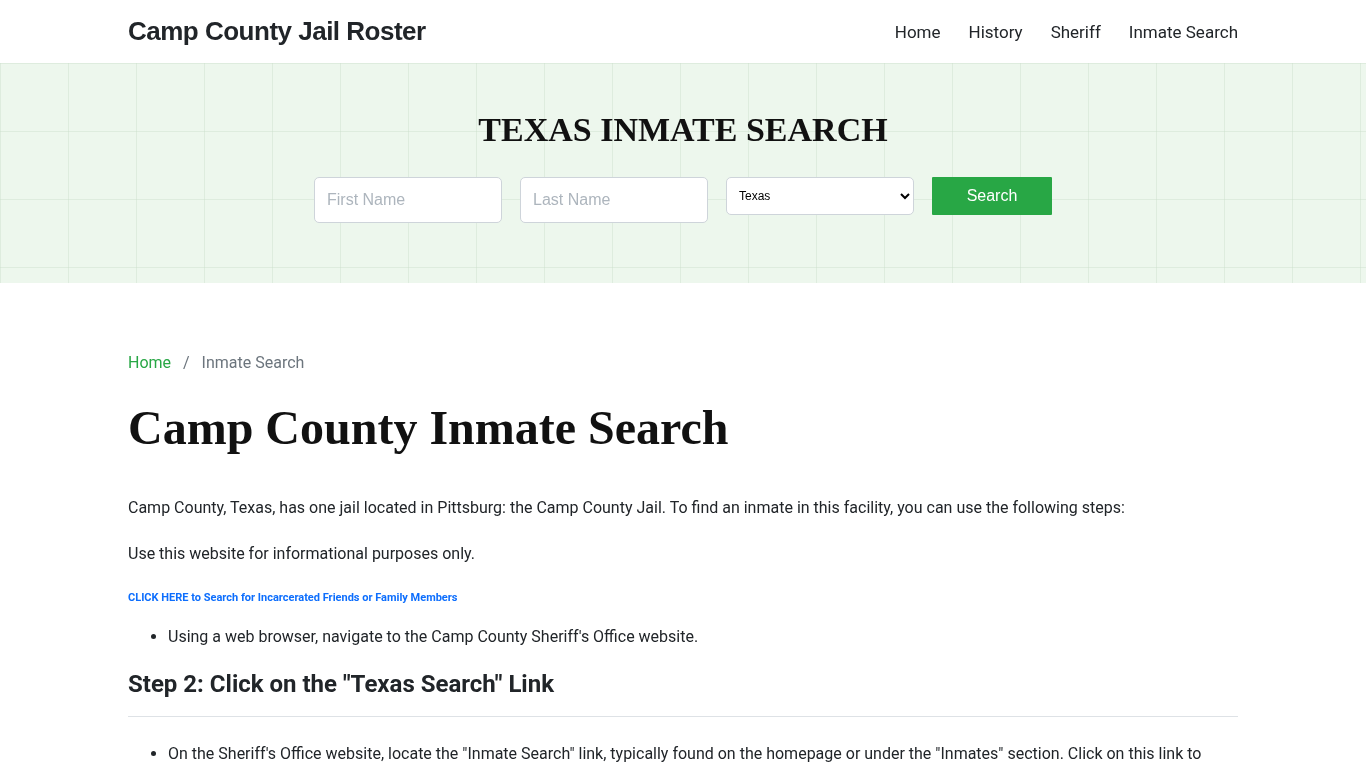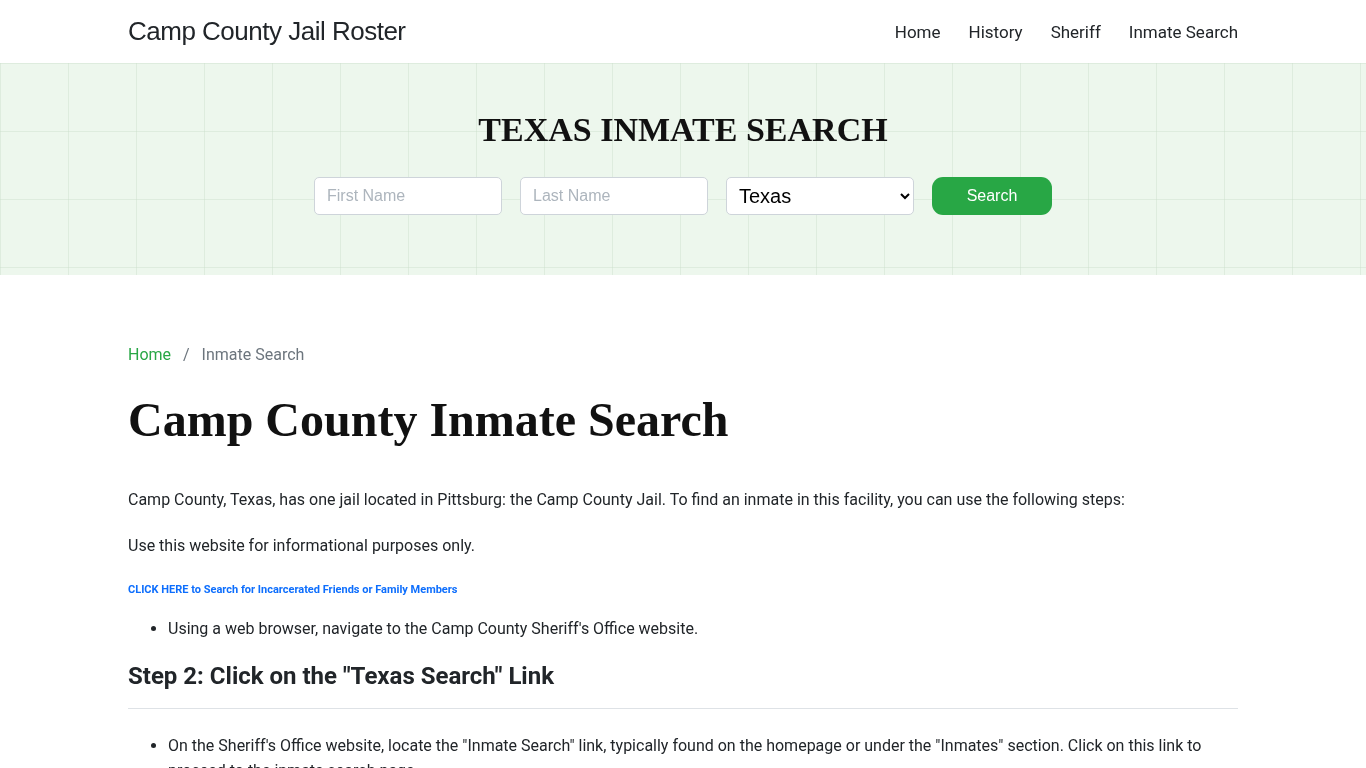--- a/index.html
+++ b/index.html
@@ -14,21 +14,21 @@
     }
     .header {
       display: flex;
       justify-content: space-between;
       align-items: center;
       padding: 16px 128px;
       background: #fff;
     }
     .site-title {
       font-size: 26px;
-      font-weight: 400;
+      font-weight: 700;
       font-family: Arial, sans-serif;
       letter-spacing: -0.5px;
     }
     .nav {
       display: flex;
       gap: 28px;
     }
     .nav a {
       color: #212529;
       text-decoration: none;
@@ -51,46 +51,46 @@
       color: #111;
     }
     .search-form {
       display: flex;
       justify-content: center;
       gap: 18px;
       padding: 0 20px;
     }
     .search-input {
       width: 188px;
-      height: 38px;
+      height: 46px;
       padding: 6px 12px;
       border: 1px solid #ced4da;
       border-radius: 5px;
       font-size: 16px;
       background: #fff;
     }
     .search-input::placeholder {
       color: #adb5bd;
     }
     .search-select {
       width: 188px;
       height: 38px;
       padding: 6px 8px;
       border: 1px solid #ced4da;
       border-radius: 5px;
-      font-size: 20px;
+      font-size: 12px;
       background: #fff;
     }
     .search-button {
       width: 120px;
       height: 38px;
       background: #28a745;
       color: #fff;
       border: none;
-      border-radius: 11px;
+      border-radius: 1px;
       font-size: 16px;
       cursor: pointer;
     }
     .content {
       max-width: 1110px;
       margin: 0 auto;
       padding: 70px 0 0 0;
     }
     .breadcrumb {
       font-size: 16px;

